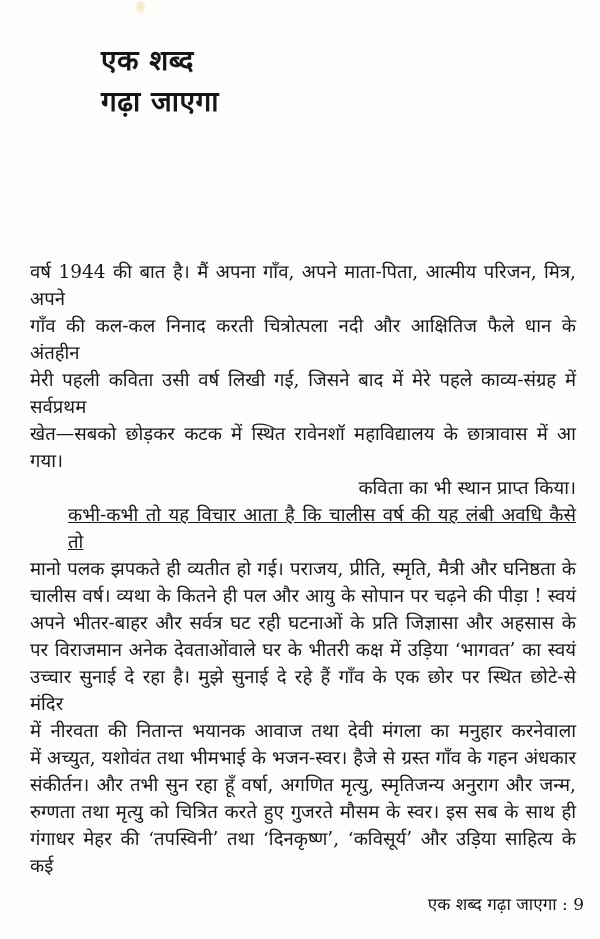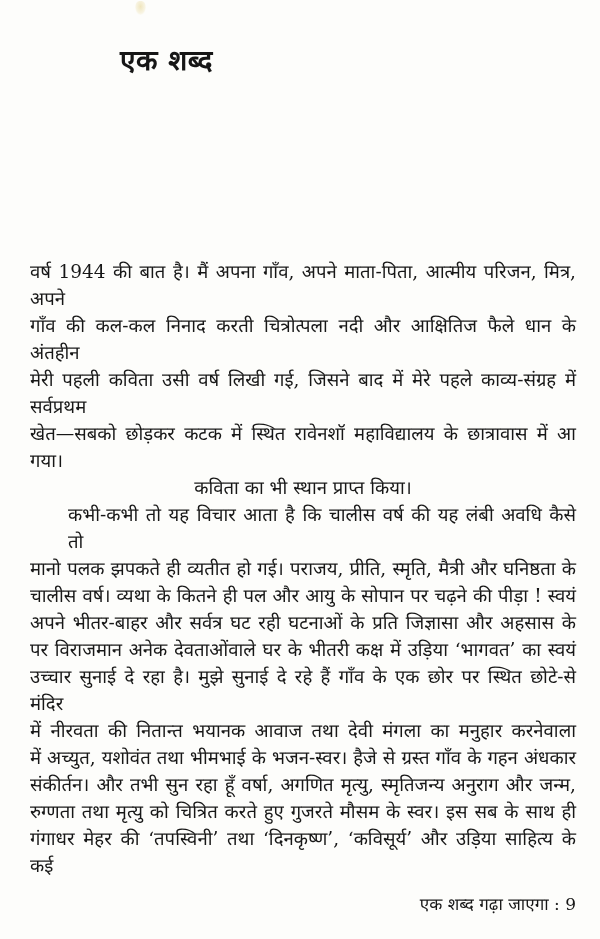--- a/index.html
+++ b/index.html
@@ -23,74 +23,76 @@
     left: 135px;
     top: 1px;
     width: 11px;
     height: 14px;
     background: radial-gradient(ellipse at 50% 40%, rgba(226,206,130,0.50) 0%, rgba(232,216,150,0.25) 55%, rgba(255,255,255,0) 75%);
     border-radius: 40% 40% 50% 50%;
     pointer-events: none;
   }
   .title {
     position: absolute;
-    left: 120px;
+    left: 101px;
     top: 40px;
     margin: 0;
     font-size: 28px;
     font-weight: 600;
     line-height: 41px;
     letter-spacing: 0.5px;
     color: #161616;
   }
   .title .title-line { display: block; }
   .body-text {
     position: absolute;
     left: 30px;
     top: 258px;
     width: 546px;
     font-size: 18.5px;
     line-height: 27px;
     color: #171717;
   }
   .line {
-    text-align: center;
+    text-align: right;
     min-height: 27px;
   }
   .line.justify {
     text-align: justify;
     text-align-last: justify;
   }
   .line.indent {
     padding-left: 38px;
   }
   .line.indent.justify {
     
     text-align: justify;
     text-align-last: justify;
+    text-decoration: underline;
   }
   .footer {
     position: absolute;
-    right: 24px;
+    right: 16px;
     top: 892px;
     font-size: 17px;
     line-height: 24px;
     color: #171717;
     text-align: right;
   }
 </style>
 </head>
 <body>
 
 <div class="page">
 
   <div class="smudge"></div>
 
   <h1 class="title">
     <span class="title-line">एक शब्द</span>
+    <span class="title-line">गढ़ा जाएगा</span>
   </h1>
 
   <div class="body-text" id="body-text">
       <div class="line justify">वर्ष 1944 की बात है। मैं अपना गाँव, अपने माता-पिता, आत्मीय परिजन, मित्र, अपने</div>
       <div class="line justify">गाँव की कल-कल निनाद करती चित्रोत्पला नदी और आक्षितिज फैले धान के अंतहीन</div>
       <div class="line justify">मेरी पहली कविता उसी वर्ष लिखी गई, जिसने बाद में मेरे पहले काव्य-संग्रह में सर्वप्रथम</div>
       <div class="line justify">खेत—सबको छोड़कर कटक में स्थित रावेनशॉ महाविद्यालय के छात्रावास में आ गया।</div>
       <div class="line">कविता का भी स्थान प्राप्त किया।</div>
       <div class="line indent justify">कभी-कभी तो यह विचार आता है कि चालीस वर्ष की यह लंबी अवधि कैसे तो</div>
       <div class="line justify">मानो पलक झपकते ही व्यतीत हो गई। पराजय, प्रीति, स्मृति, मैत्री और घनिष्ठता के</div>

